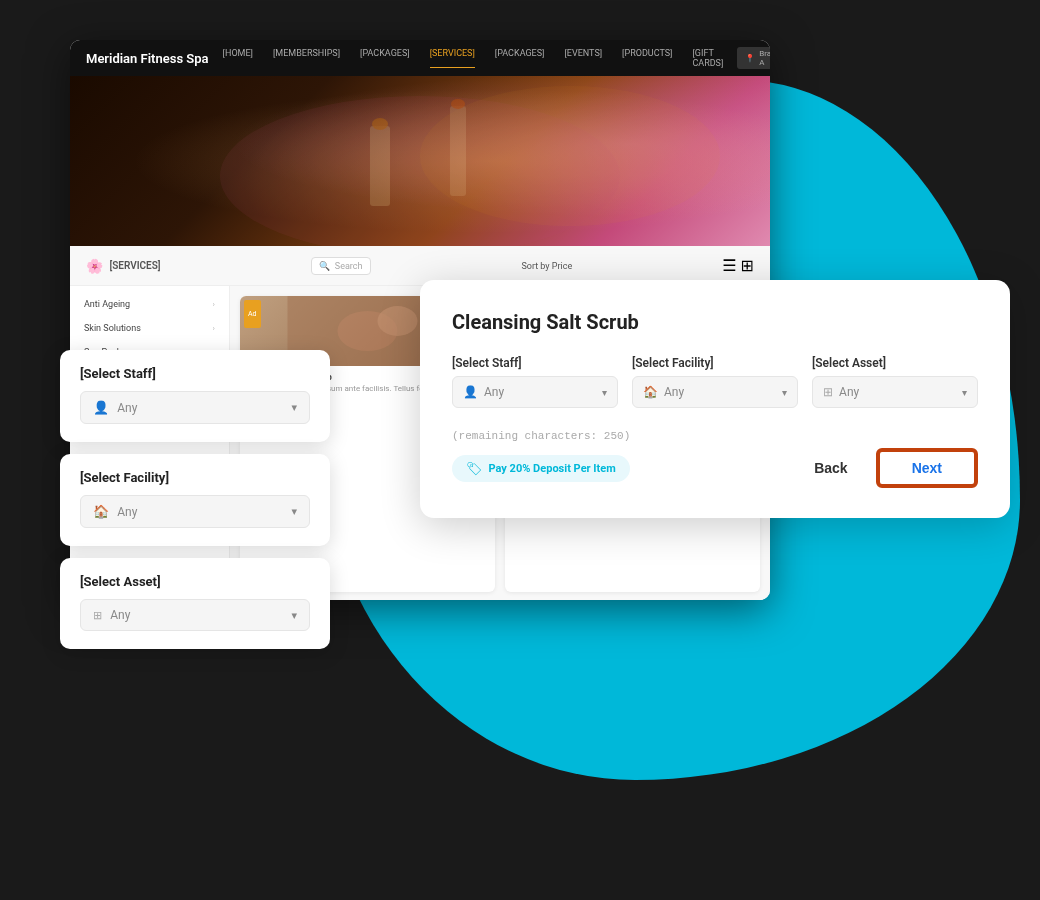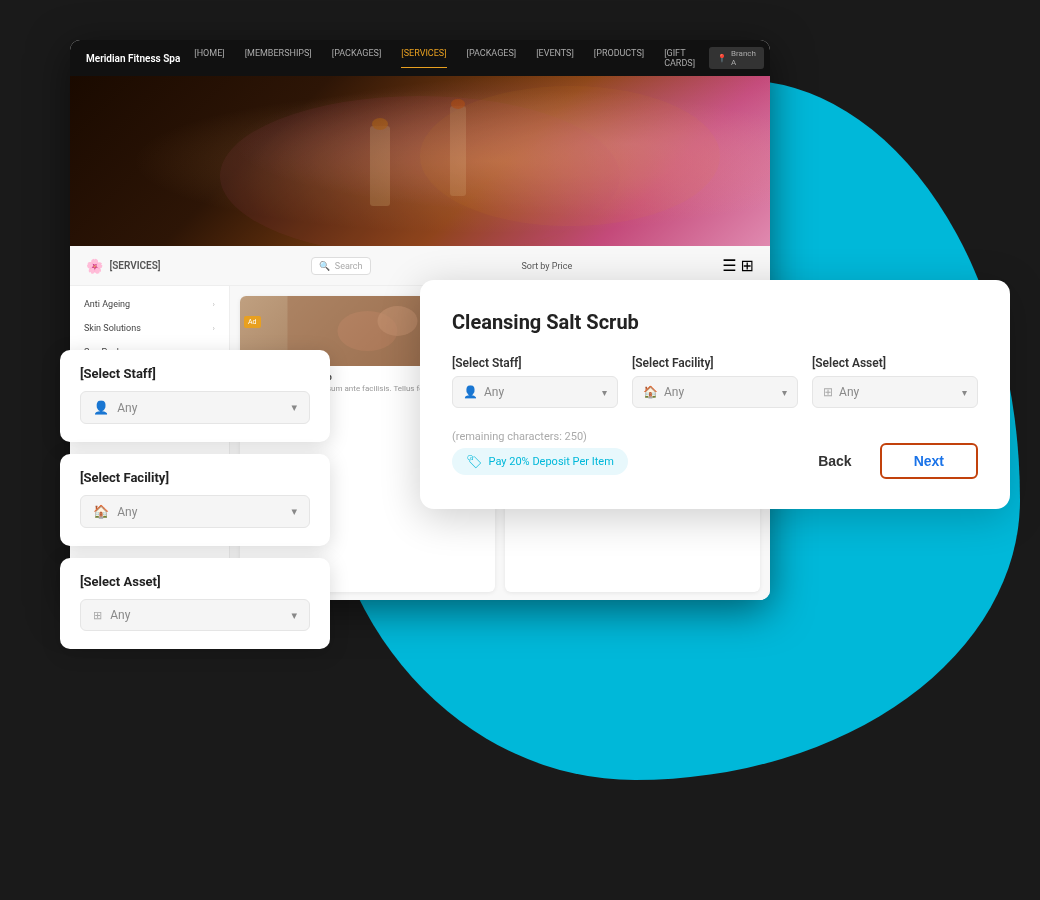--- a/index.html
+++ b/index.html
@@ -54,21 +54,21 @@
     .nav-bar {
       background: #111;
       height: 36px;
       display: flex;
       align-items: center;
       padding: 0 16px;
       gap: 14px;
     }
     .nav-brand {
       color: #fff;
-      font-size: 10px;
+      font-size: 13px;
       font-weight: 600;
       white-space: nowrap;
     }
     .nav-links {
       display: flex;
       gap: 20px;
       flex: 1;
     }
     .nav-link {
       color: #aaa;
@@ -201,26 +201,26 @@
     .product-img {
       height: 70px;
       background: linear-gradient(135deg, #c0a080, #8B6040);
       position: relative;
     }
     .product-img-2 {
       background: linear-gradient(135deg, #8B6040, #5a3a20);
     }
     .product-badge {
       position: absolute;
-      top: 20px;
+      top: 4px;
       left: 4px;
       background: #e8a020;
       color: #fff;
       font-size: 7px;
-      padding: 2px 4px;
+      padding: 10px 4px;
       border-radius: 2px;
     }
     .product-info {
       padding: 6px 8px;
     }
     .product-name {
       font-size: 9px;
       font-weight: 600;
       color: #333;
     }
@@ -352,20 +352,22 @@
     }
     .modal-selector-chevron {
       color: #888;
       font-size: 10px;
     }
 
     
     .notes-hint {
       font-size: 11px;
       color: #aaa;
+      margin-bottom: 6px;
+      font-family: Liberation Mono, monospace;
     }
     .notes-area {
       width: 100%;
       height: 160px;
       background: #f9f9f9;
       border: 1px solid #e8e8e8;
       border-radius: 8px;
       padding: 12px;
       font-size: 12px;
       color: #999;
@@ -393,34 +395,34 @@
       padding: 6px 14px;
       margin-right: auto;
     }
     .deposit-icon {
       color: #00b8d9;
       font-size: 13px;
     }
     .deposit-text {
       font-size: 11px;
       color: #00b8d9;
-      font-weight: 400;
+      font-weight: 700;
     }
     .back-btn {
       background: transparent;
       border: none;
       font-size: 14px;
       font-weight: 600;
       color: #333;
       cursor: pointer;
       padding: 8px 16px;
     }
     .next-btn {
       background: #fff;
-      border: 2px solid #c2410c;
+      border: 4px solid #c2410c;
       border-radius: 6px;
       font-size: 14px;
       font-weight: 600;
       color: #1a73e8;
       cursor: pointer;
       padding: 8px 32px;
     }
   </style>
 </head>
 <body>

